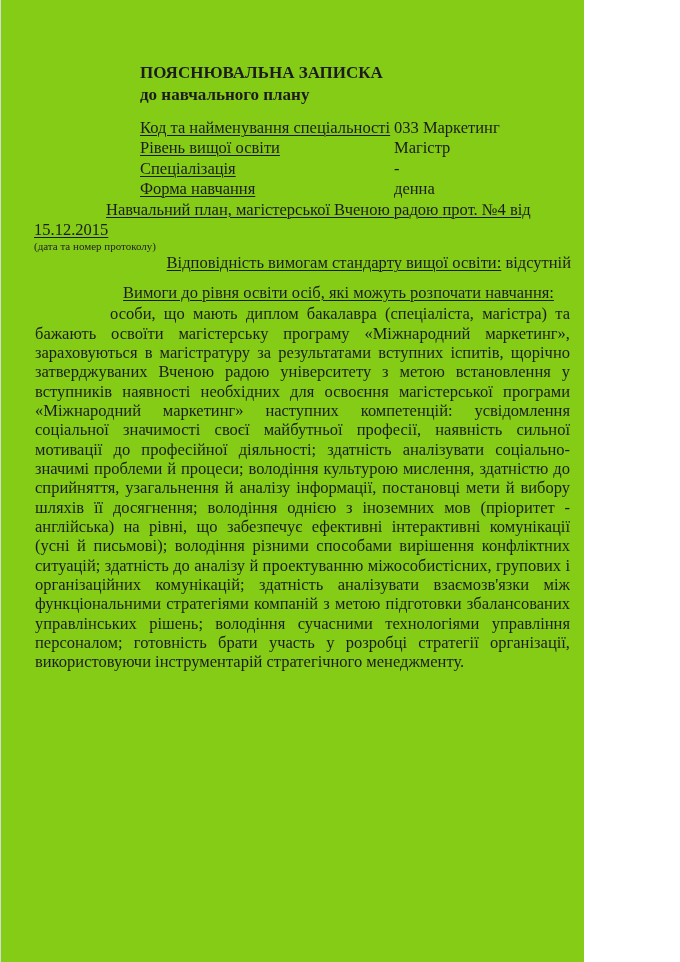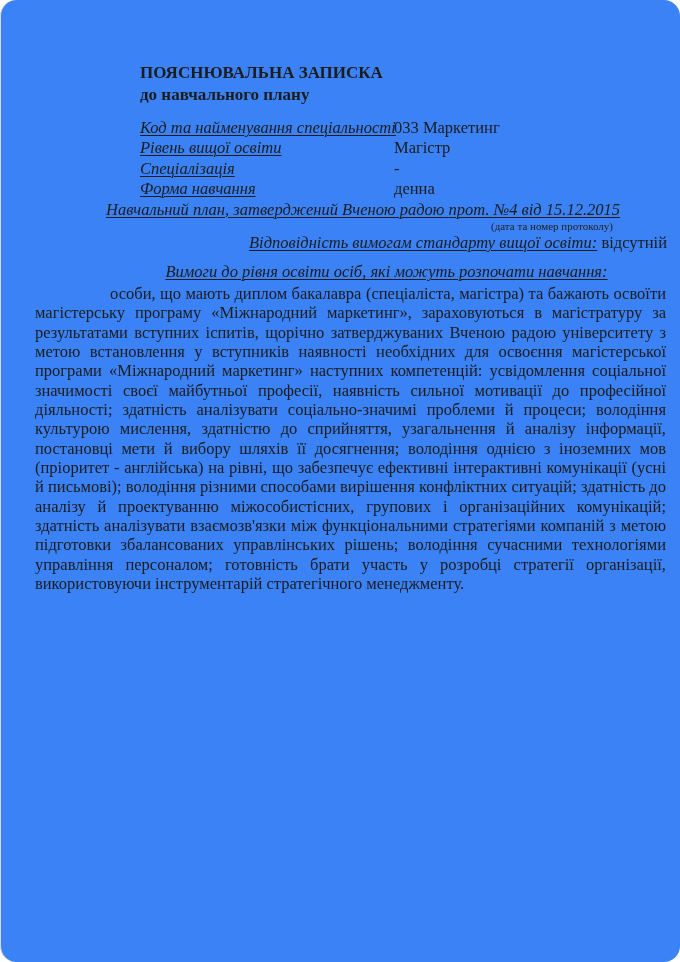--- a/index.html
+++ b/index.html
@@ -1,55 +1,52 @@
 <!DOCTYPE html>
 <html><head>
 <meta charset="utf-8">
 <style>
   html, body { margin: 0; padding: 0; background: #ffffff; }
   .page {
     position: relative;
-    width: 680px;
+    width: 584px;
     height: 962px;
     box-sizing: border-box;
-    background: #3b82f6;
+    background: #84cc16;
     border-left: 1px solid #d9d9d9;
     padding: 62px 13px 0 33px;
     font-family: "Liberation Serif", "DejaVu Serif", serif;
     font-size: 16.5px;
     color: #1c1c1c;
     overflow: hidden;
-    border-radius: 16px;
   }
   .doc-title, .doc-subtitle {
     margin: 0 0 0 106px;
     font-size: 17px;
     font-weight: bold;
     line-height: 21.5px;
   }
   .u {
     text-decoration: underline;
     text-decoration-thickness: 1px;
     text-underline-offset: 2px;
-    font-style: italic;
   }
   .fields { margin: 13px 0 0 106px; }
   .frow { line-height: 20.4px; white-space: nowrap; }
   .flabel { display: inline-block; width: 254px; }
   .credits {
     margin: 0;
     text-align: justify;
     text-indent: 81px;
     line-height: 20.4px;
   }
   .approval { margin: 0; text-indent: 72px; line-height: 20.4px; }
   .proto-note {
     font-size: 11px;
     line-height: 13px;
-    text-align: right;
     padding-right: 54px;
     color: #222;
   }
   .standards { margin-left: 106px; }
   .srow { line-height: 20.4px; text-align: right; }
   .req-heading { margin: 9px 0 0 0; text-indent: 72px; line-height: 20.4px; text-align: center; }
   .req-body {
     margin: 1px;
     text-align: justify;
     text-indent: 75px;
@@ -74,21 +71,21 @@
     <div class="frow">
       <span class="flabel"><span class="u">Спеціалізація</span></span><span>-</span>
     </div>
     <div class="frow">
       <span class="flabel"><span class="u">Форма навчання</span></span><span>денна</span>
     </div>
   </div>
 
 
   <p class="approval">
-    <span class="u"><span>Навчальний план, затверджений Вченою радою</span> <span>прот. №4 від 15.12.2015</span></span>
+    <span class="u"><span>Навчальний план, магістерської Вченою радою</span> <span>прот. №4 від 15.12.2015</span></span>
   </p>
 
   <div class="proto-note">(дата та номер протоколу)</div>
 
   <div class="standards">
     <div class="srow">
       <span class="u">Відповідність вимогам стандарту вищої освіти:</span> <span>відсутній</span>
     </div>
   </div>
 

